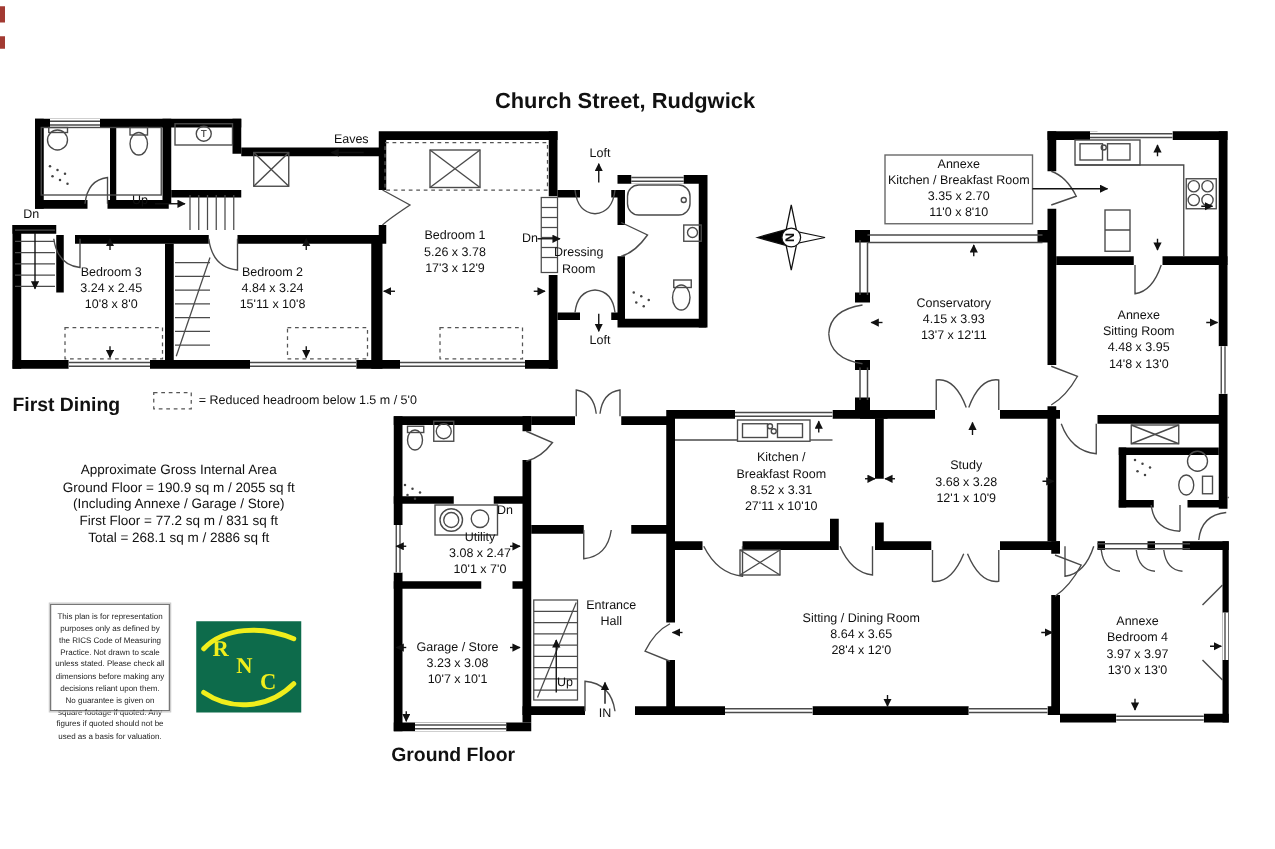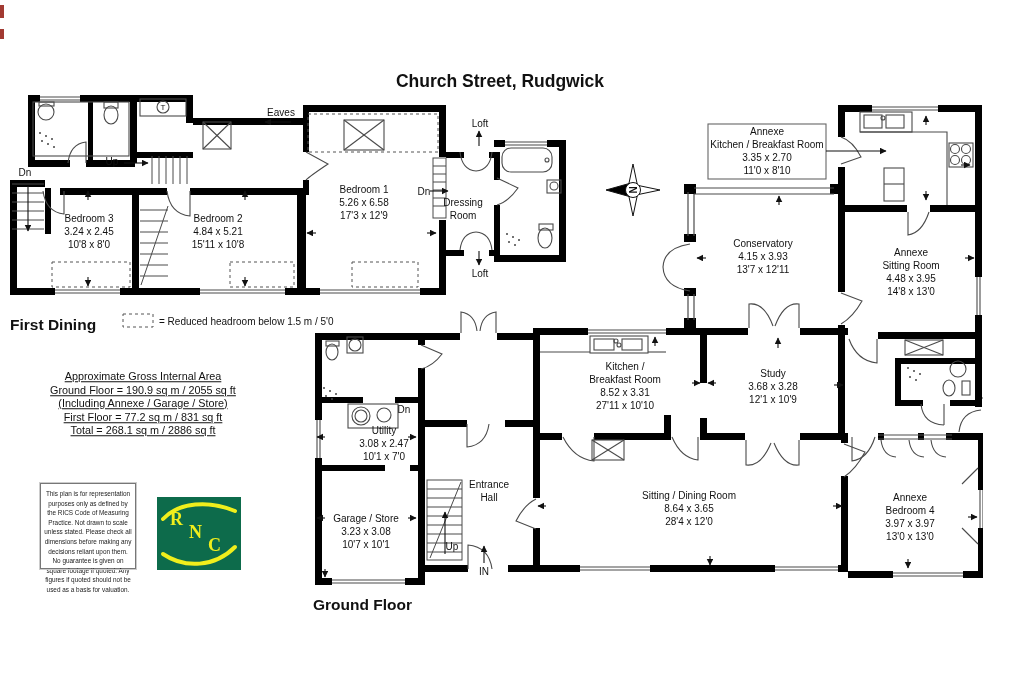--- a/index.html
+++ b/index.html
@@ -8,21 +8,21 @@
   .stage svg{position:absolute;left:0;top:0;}
   .lbl{position:absolute;transform:translate(-50%,-50%);text-align:center;
        font-size:10px;line-height:13px;white-space:nowrap;color:#111;}
   .lbl.sm{font-size:10px;}
   .lbl.tiny{font-size:8px;}
   .leftlbl{position:absolute;transform:translate(0,-50%);white-space:nowrap;font-size:10px;}
   .floorhead{position:absolute;font-weight:bold;font-size:15.5px;white-space:nowrap;}
   .title{position:absolute;left:500px;top:81px;transform:translate(-50%,-50%);
          font-weight:bold;font-size:17.5px;white-space:nowrap;}
   .areabox{position:absolute;left:143px;top:404px;transform:translate(-50%,-50%);
-           text-align:center;font-size:10.8px;line-height:13.5px;white-space:nowrap;text-decoration:underline;}
+           text-align:center;font-size:10.8px;line-height:13.5px;white-space:nowrap;}
   .disclaimer{position:absolute;left:40px;top:483px;width:96px;height:86px;
               border:1px solid #777;outline:1px solid #ccc;background:#fff;
               font-size:6.4px;line-height:1.5;text-align:center;padding:5px 3px;
               box-sizing:border-box;color:#222;}
   .logo{position:absolute;left:157px;top:497px;width:84px;height:73px;}
   .logo .bg{position:absolute;inset:0;}
   .logo span{position:absolute;font-family:"Liberation Serif",serif;font-weight:bold;
              font-size:18px;}
   .compass-n{position:absolute;left:633px;top:190px;transform:translate(-50%,-50%) rotate(-90deg);
              font-size:10px;font-weight:bold;}
@@ -484,26 +484,26 @@
 <div class="floorhead" style="left:313px;top:596px">Ground Floor</div>
 <div class="leftlbl" style="left:159px;top:321px">=  Reduced headroom below 1.5 m / 5'0</div>
 
 <div class="lbl" style="left:89px;top:231px">
   <div>Bedroom 3</div>
   <div>3.24 x 2.45</div>
   <div>10'8 x 8'0</div>
 </div>
 <div class="lbl" style="left:218px;top:231px">
   <div>Bedroom 2</div>
-  <div>4.84 x 5.21</div>
+  <div>4.84 x 3.24</div>
   <div>15'11 x 10'8</div>
 </div>
 <div class="lbl" style="left:364px;top:202px">
   <div>Bedroom 1</div>
-  <div>5.26 x 6.58</div>
+  <div>5.26 x 3.78</div>
   <div>17'3 x 12'9</div>
 </div>
 <div class="lbl" style="left:463px;top:209px">
   <div>Dressing</div>
   <div>Room</div>
 </div>
 <div class="lbl" style="left:767px;top:151px">
   <div>Annexe</div>
   <div>Kitchen / Breakfast Room</div>
   <div>3.35 x 2.70</div>

